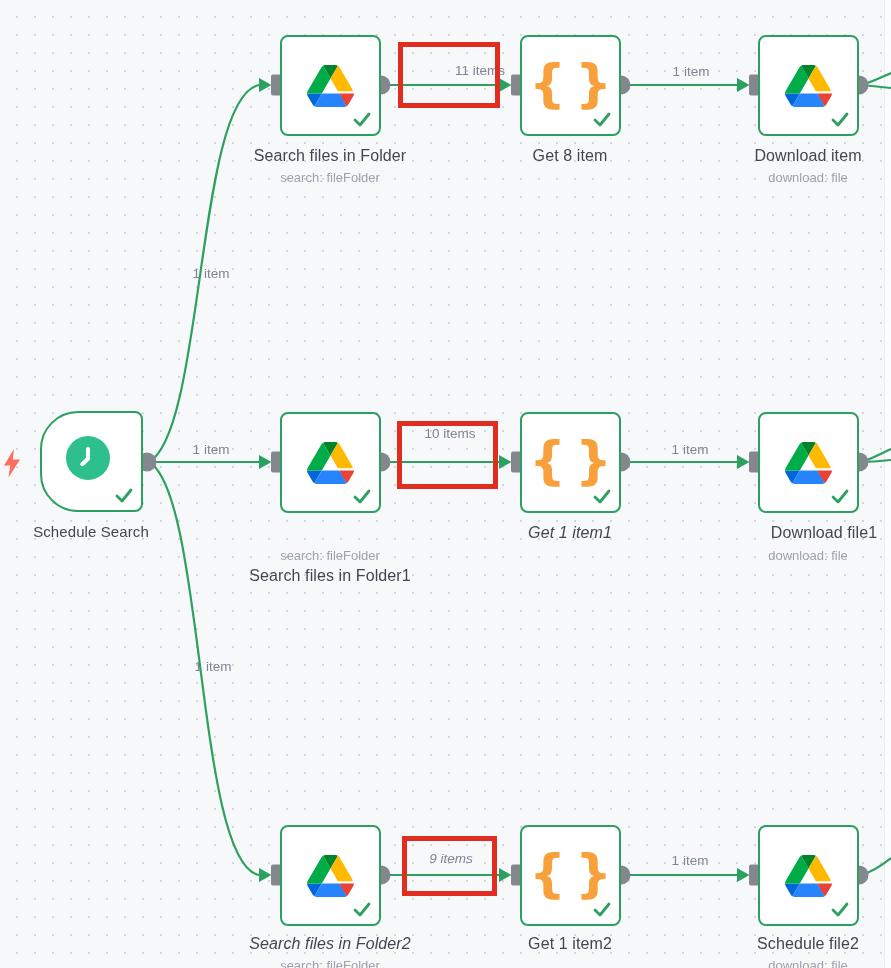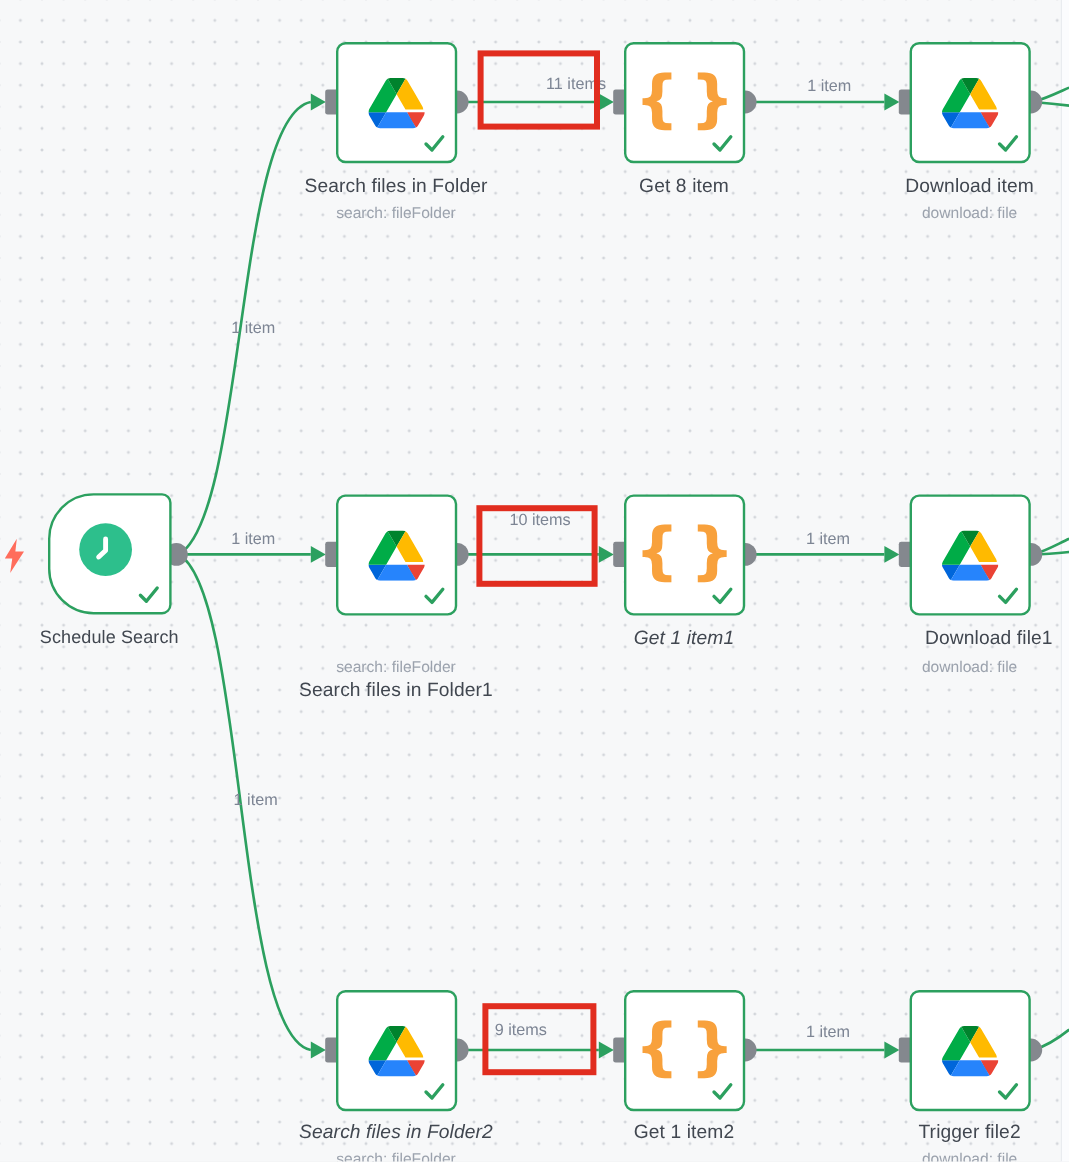--- a/index.html
+++ b/index.html
@@ -250,30 +250,30 @@
       <path d="m43.65 25-13.75-23.8c-1.35.8-2.5 1.9-3.3 3.3l-25.4 44a9.06 9.06 0 0 0 -1.2 4.5h27.5z" fill="#00ac47"></path>
       <path d="m73.55 76.8c1.35-.8 2.5-1.9 3.3-3.3l1.6-2.75 7.65-13.25c.8-1.4 1.2-2.95 1.2-4.5h-27.5l5.85 11.5z" fill="#ea4335"></path>
       <path d="m43.65 25 13.75-23.8c-1.35-.8-2.9-1.2-4.5-1.2h-18.5c-1.6 0-3.15.45-4.5 1.2z" fill="#00832d"></path>
       <path d="m59.8 53h-32.3l-13.75 23.8c1.35.8 2.9 1.2 4.5 1.2h50.8c1.6 0 3.15-.45 4.5-1.2z" fill="#2684fc"></path>
       <path d="m73.4 26.5-12.7-22c-.8-1.4-1.95-2.5-3.3-3.3l-13.75 23.8 13.75 23.8h27.45c0-1.55-.4-3.1-1.2-4.5z" fill="#ffba00"></path>
     </svg>
     <svg class="check" width="18" height="15" viewBox="0 0 18 15">
       <polyline points="2,8 7,13 16,2" fill="none" stroke="#2ca05f" stroke-width="2.8" stroke-linecap="round" stroke-linejoin="round"></polyline>
     </svg>
   </div>
-  <div class="nlabel" style="left:808px;top:935px;">Trigger file2</div>
+  <div class="nlabel" style="left:808px;top:935px;">Schedule file2</div>
   <div class="nsub" style="left:808px;top:958px;">download: file</div>
 
   <div class="elabel" style="left:211px;top:273px;">1 item</div>
   <div class="elabel" style="left:211px;top:449px;">1 item</div>
   <div class="elabel" style="left:213px;top:666px;">1 item</div>
 
   <div class="elabel" style="left:480px;top:70px;">11 items</div>
   <div class="elabel" style="left:450px;top:420px;margin-top:13px;">10 items</div>
-  <div class="elabel" style="left:434px;top:858px;">9 items</div>
+  <div class="elabel" style="left:451px;top:858px;font-style:italic;">9 items</div>
 
   <div class="elabel" style="left:691px;top:71px;">1 item</div>
   <div class="elabel" style="left:690px;top:449px;">1 item</div>
   <div class="elabel" style="left:690px;top:860px;">1 item</div>
 
   <div class="hl" style="left:398px;top:42px;width:92px;height:56px;"></div>
   <div class="hl" style="left:397px;top:421px;width:91px;height:58px;"></div>
   <div class="hl" style="left:402px;top:836px;width:85px;height:50px;"></div>
 
 </div>

